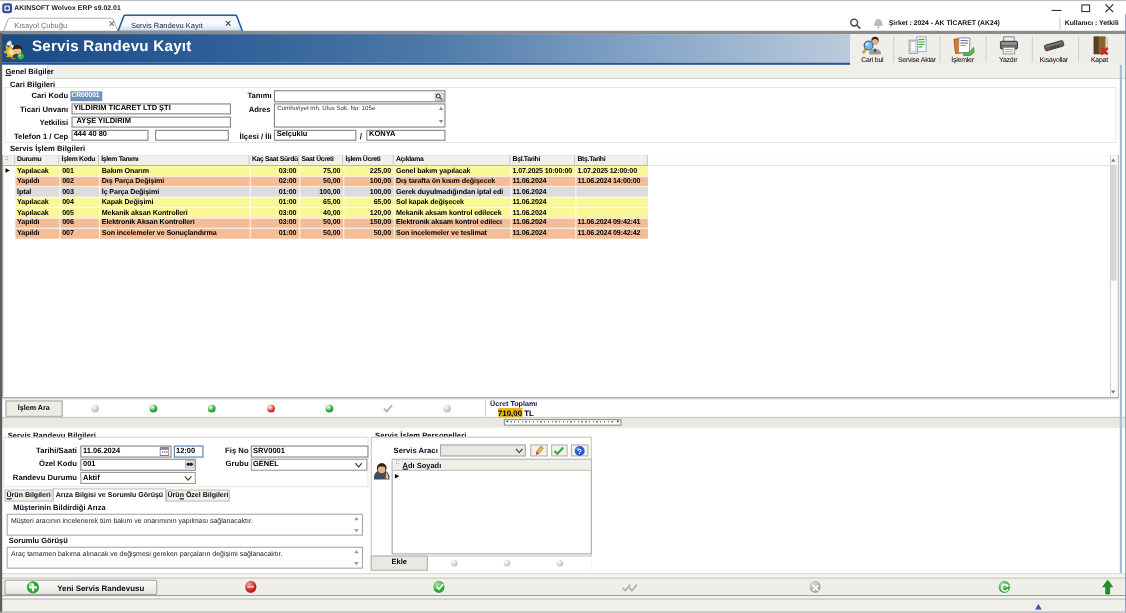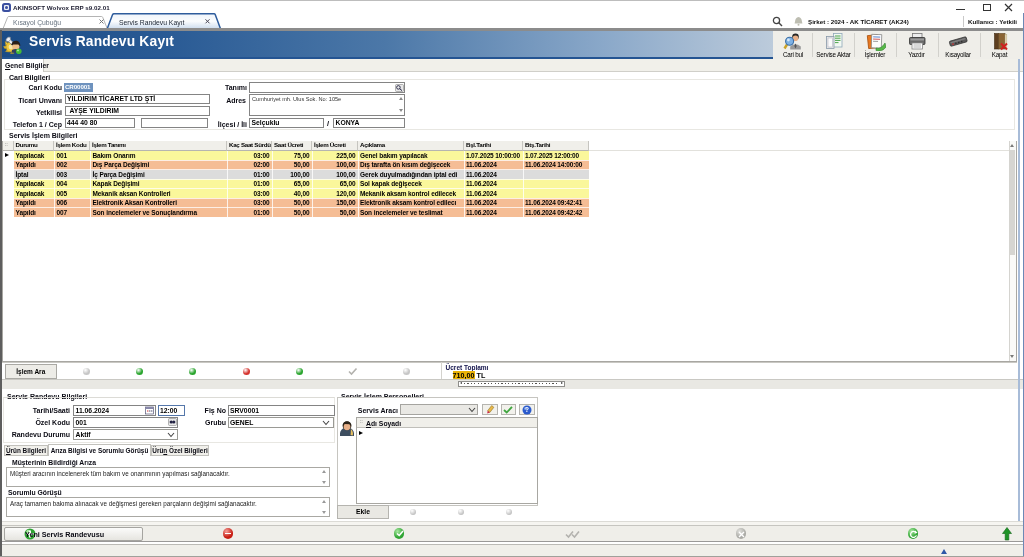--- a/index.html
+++ b/index.html
@@ -387,21 +387,21 @@
 <div class="circ" style="left:505.75px;top:508.5px;width:6.5px;height:6.5px;background:radial-gradient(circle at 35% 30%, #fff 0%, #C9C9C9 60%, #ABABAB 100%);"></div>
 <div class="ab" style="left:0px;top:521px;width:1024px;height:4px;background:#F6F5F1;border-top:1px solid #DCDBD6;"></div>
 <div class="ab" style="left:0px;top:525px;width:1024px;height:17px;background:#EFEEE9;border-top:1px solid #C6C5C0;border-bottom:1.5px solid #9A9998;"></div>
 <div class="ab" style="left:3.5px;top:526.5px;width:139px;height:14.5px;background:linear-gradient(#FBFBFA,#E6E5E0);border:1px solid #A5A4A0;border-radius:2px;"></div>
 <svg class="ab" style="left:24px;top:528px" width="12" height="12">
       <circle cx="6" cy="6" r="5.5" fill="#2FA433"></circle>
       <circle cx="4.2" cy="3.8" r="2" fill="#A8E8A0"></circle>
       <rect x="5" y="2.5" width="2" height="7" fill="#fff"></rect>
       <rect x="2.5" y="5" width="7" height="2" fill="#fff"></rect>
     </svg>
-<div class="lbl" style="left:25px;top:530.5px;font-size:7.2px;text-align:right;">Yeni Servis Randevusu</div>
+<div class="lbl" style="left:52px;top:530.5px;font-size:7.2px;text-align:right;">Yeni Servis Randevusu</div>
 <div class="circ" style="left:222.75px;top:528.25px;width:10.5px;height:10.5px;background:radial-gradient(circle at 35% 30%, #F4A09A 0%, #C81E14 60%, #C81E14 100%);"></div>
 <div class="ab" style="left:225px;top:532.8px;width:6.2px;height:1.6px;background:#fff;"></div>
 <div class="circ" style="left:393.75px;top:528.25px;width:10.5px;height:10.5px;background:radial-gradient(circle at 35% 30%, #A8E8A0 0%, #2FA433 60%, #2FA433 100%);"></div>
 <svg class="ab" style="left:395.5px;top:530px" width="8" height="7">
       <path d="M1,3.5 L3.2,5.5 L7,1" fill="none" stroke="#fff" stroke-width="1.5"></path>
     </svg>
 <svg class="ab" style="left:565px;top:529.5px" width="16" height="9">
       <path d="M1,4.5 L3.5,7 L8,1.5" fill="none" stroke="#B3B2AE" stroke-width="1.6"></path>
       <path d="M7,4.5 L9.5,7 L14,1.5" fill="none" stroke="#B3B2AE" stroke-width="1.6"></path>
     </svg>

